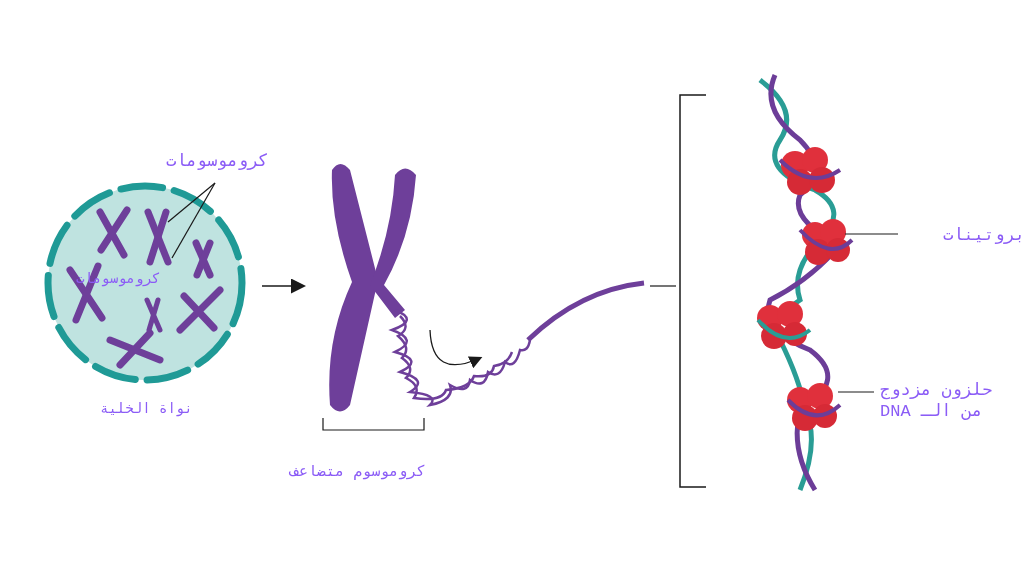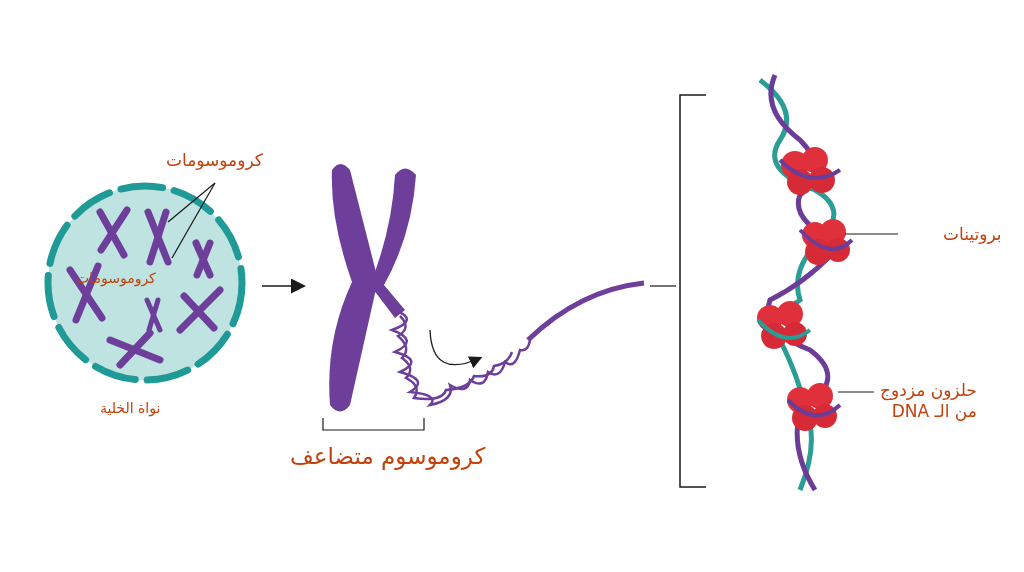--- a/index.html
+++ b/index.html
@@ -1,25 +1,25 @@
 <!DOCTYPE html>
 <html><head>
 <meta charset="utf-8">
 <style>
   html, body { margin: 0; padding: 0; background: #ffffff; }
   body { width: 1024px; height: 572px; position: relative; overflow: hidden;
          font-family: "DejaVu Sans", sans-serif; }
   .stage { position: absolute; left: 0; top: 0; width: 1024px; height: 572px; }
-  .label { position: absolute; direction: rtl; color: #c2410c; white-space: nowrap; }
+  .label { position: absolute; direction: rtl; color: #8b5cf6; white-space: nowrap; font-family: Liberation Mono, monospace; }
   .lbl-chromo-top { left: 166px; top: 150px; font-size: 17px; }
   .lbl-chromo-mid { left: 76px; top: 270px; font-size: 14px; }
   .lbl-nucleus { left: 100px; top: 400px; font-size: 14px; }
-  .lbl-dup { left: 290px; top: 443px; font-size: 23px; }
+  .lbl-dup { left: 290px; top: 462px; font-size: 15px; }
   .lbl-proteins { left: 943px; top: 224px; font-size: 17px; }
-  .lbl-dna { left: 880px; top: 380px; font-size: 17px; line-height: 21px; text-align: right; }
+  .lbl-dna { left: 880px; top: 380px; font-size: 17px; line-height: 21px; text-align: left; }
 </style>
 </head>
 <body>
 
 <div class="stage">
 <svg width="1024" height="572" viewBox="0 0 1024 572">
   <defs>
     <marker id="arrowhead" markerWidth="10" markerHeight="10" refX="8" refY="5" orient="auto">
       <path d="M0,0 L10,5 L0,10 z" fill="#1a1a1a"></path>
     </marker>

